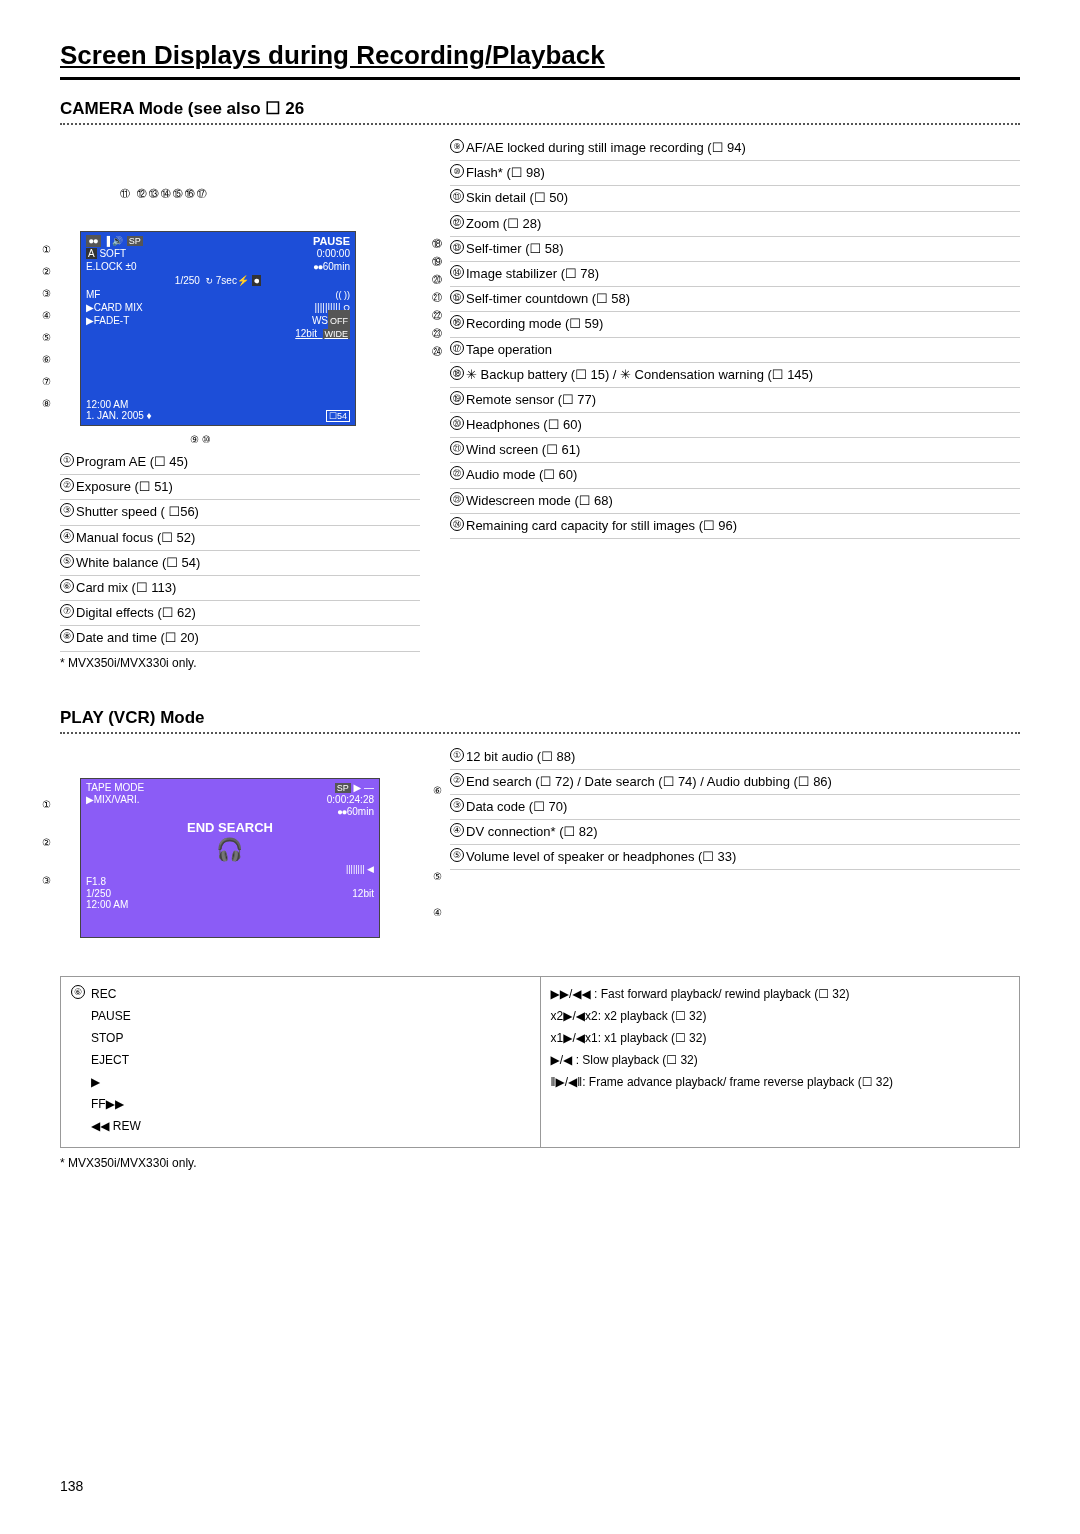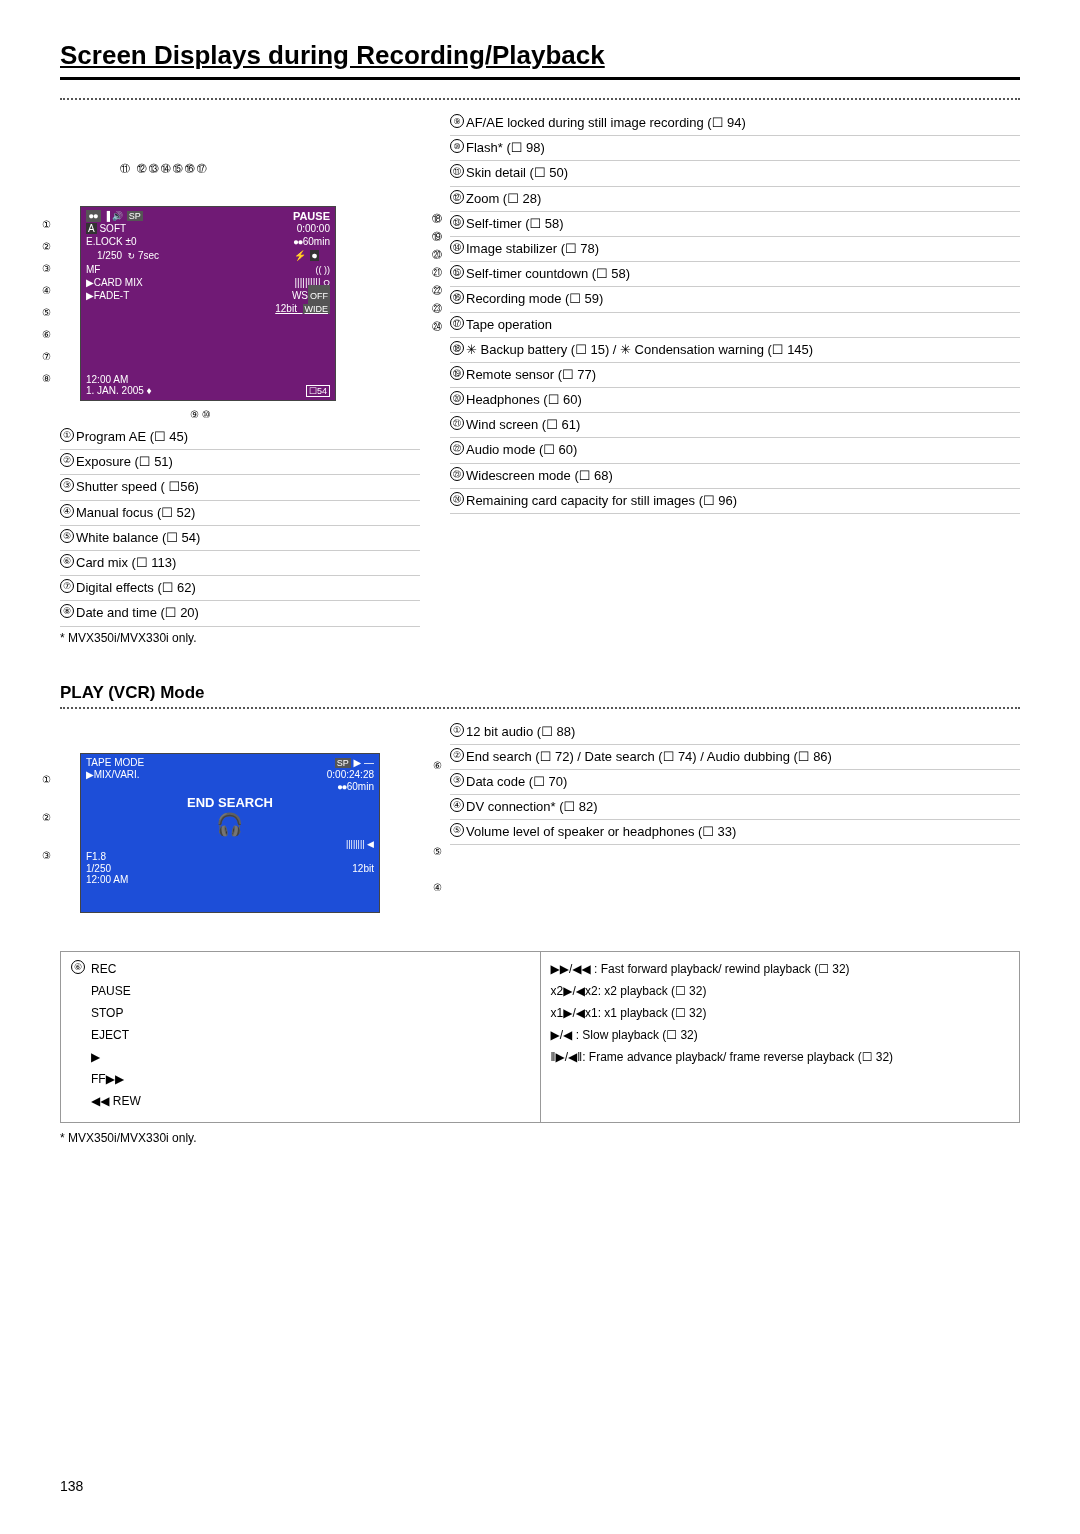--- a/index.html
+++ b/index.html
@@ -39,23 +39,23 @@
       align-items: flex-start;
     }
     .left-col {
       flex: 0 0 360px;
     }
     .right-col {
       flex: 1;
     }
     
     .camera-display {
-      background: #701a75;
+      background: #1d4ed8;
       color: #fff;
-      width: 256px;
+      width: 276px;
       height: 195px;
       position: relative;
       font-size: 10px;
       border: 1px solid #444;
       margin: 30px 0 8px 20px;
     }
     .camera-display .top-row {
       display: flex;
       justify-content: space-between;
       align-items: center;
@@ -103,21 +103,21 @@
       width: 14px;
       height: 14px;
       text-align: center;
       line-height: 13px;
       font-size: 9px;
       margin-right: 2px;
       flex-shrink: 0;
     }
     
     .vcr-display {
-      background: #1d4ed8;
+      background: #8b5cf6;
       color: #fff;
       width: 300px;
       height: 160px;
       position: relative;
       font-size: 10px;
       border: 1px solid #444;
       margin: 30px 0 8px 20px;
     }
     
     .playback-table {
@@ -150,20 +150,25 @@
       font-size: 12px;
       margin: 4px 0 8px 0;
     }
   </style>
 </head>
 <body>
 
 <h1>Screen Displays during Recording/Playback</h1>
 
 <div class="section">
+  <h2>
+    <span>CAMERA Mode (see also</span>
+    <span> ☐ </span>
+    <span>26</span>
+  </h2>
   <hr class="dotted-line">
 
   <div class="two-col">
 
     <div class="left-col">
 
       <div style="font-size:10px; margin-left:60px; margin-bottom:2px; letter-spacing:2px;margin-top:48px;">
         ⑪ ⑫⑬⑭⑮⑯⑰
       </div>
 
@@ -191,21 +196,21 @@
             <div class="pause-badge">PAUSE</div>
           </div>
           <div class="second-row">
             <div><span style="background:#333; padding:0 2px;">A</span> SOFT</div>
             <div>0:00:00</div>
           </div>
           <div class="third-row">
             <div>E.LOCK ±0</div>
             <div><span style="font-size:9px;">⏺⏺</span>60min</div>
           </div>
-          <div style="display:flex; justify-content:space-between; padding:1px 16px;">
+          <div style="display:flex; justify-content:center; padding:1px 7px;">
             <div>1/250 &nbsp;<span style="font-size:9px;">↻</span> 7sec</div>
             <div>⚡ <span style="background:#333;padding:0 2px;">⏺</span></div>
           </div>
           <div style="display:flex; justify-content:space-between; padding:1px 5px;">
             <div>MF</div>
             <div><span style="font-size:9px;">(( ))</span></div>
           </div>
           <div style="display:flex; justify-content:space-between; padding:1px 5px;">
             <div>▶CARD MIX</div>
             <div>|||||||||| <span style="font-size:9px;">Ω</span></div>

